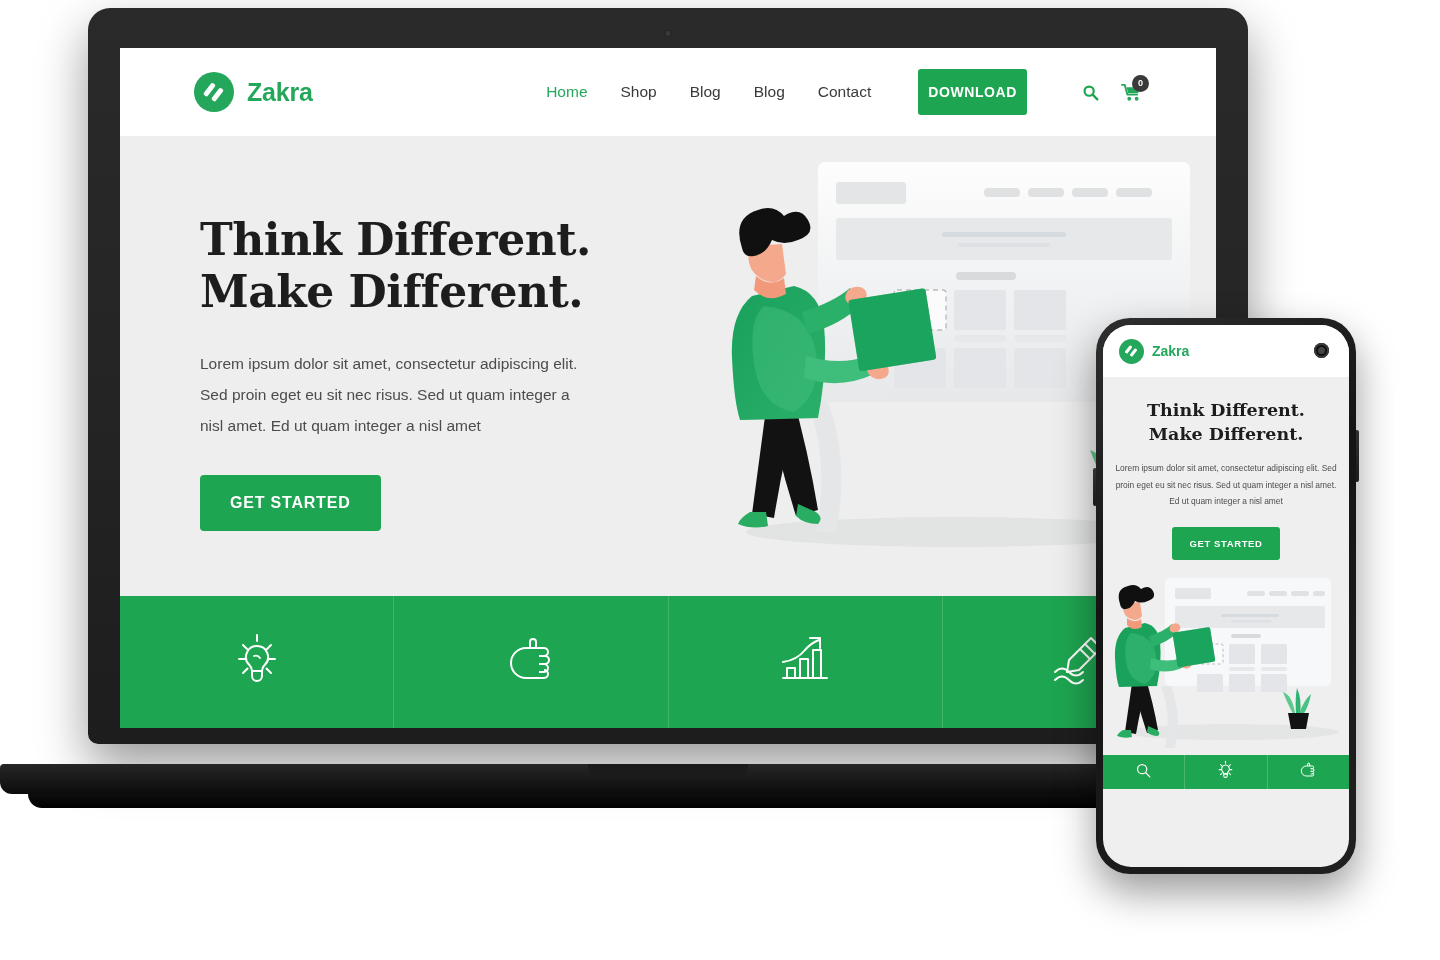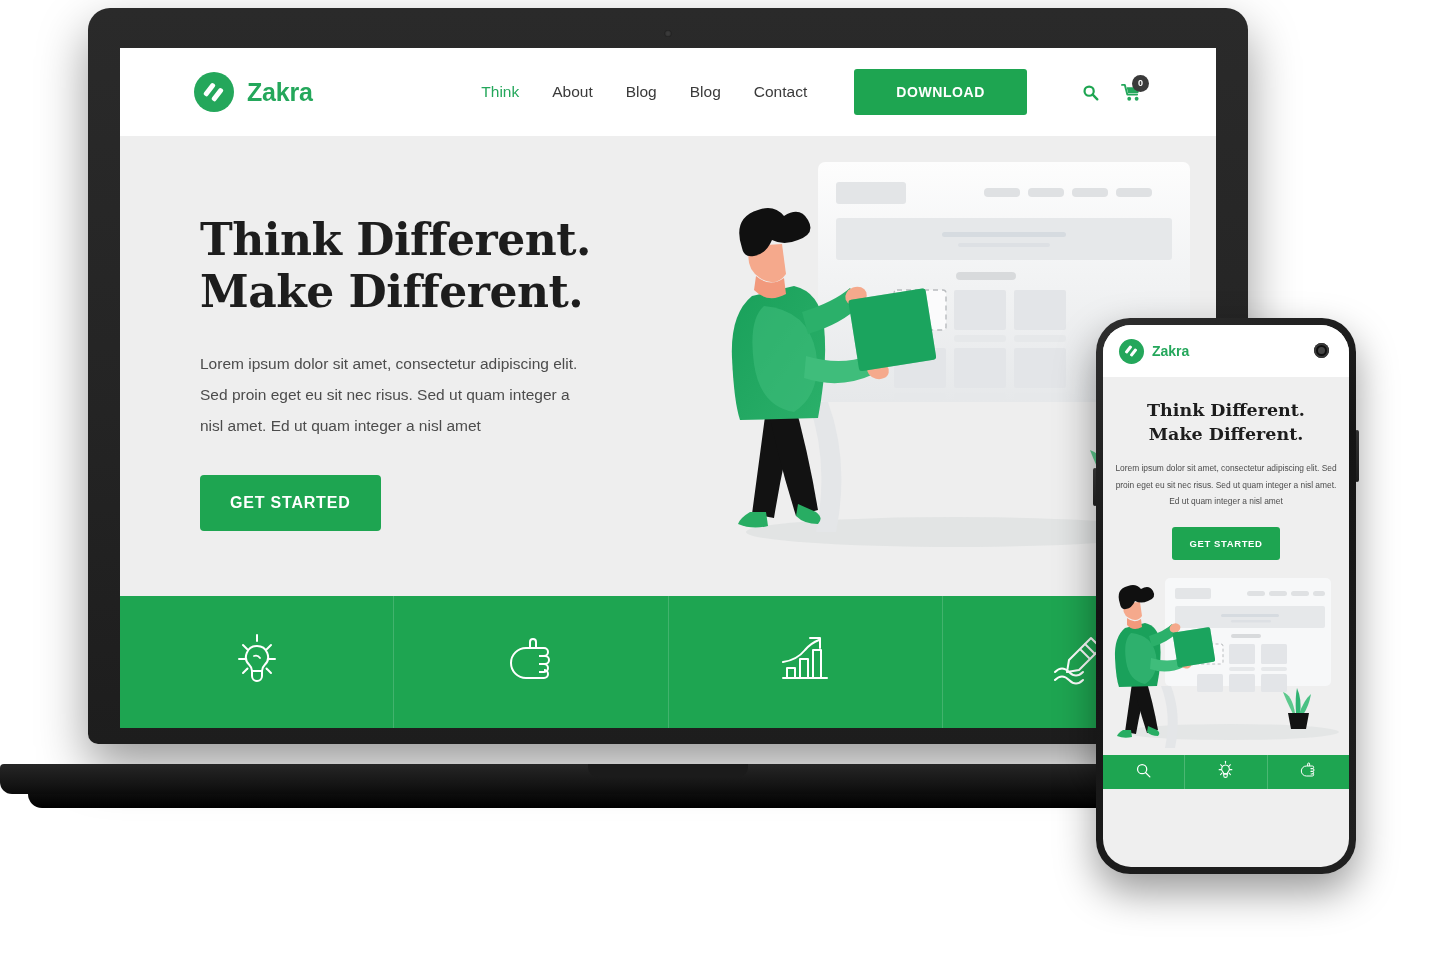--- a/index.html
+++ b/index.html
@@ -66,21 +66,21 @@
   }
   .logo-mark::before { width: 4.5px; height: 15px; left: 13px; top: 10px; transform: rotate(38deg); }
   .logo-mark::after  { width: 4.5px; height: 15px; left: 21px; top: 15px; transform: rotate(38deg); }
   .brand-name { color: #24a75b; font-size: 25px; font-weight: 600; letter-spacing: -.2px; }
 
   .nav-links { margin-left: auto; display: flex; align-items: center; gap: 33px; }
   .nav-link { font-size: 15.5px; color: #3a3a3a; cursor: pointer; white-space: nowrap; }
   .nav-link.active { color: #24a75b; }
   .btn-download {
     background: #1ea551; color: #fff; font-size: 14px; font-weight: 700;
-    letter-spacing: .6px; padding: 15px 42px; border: none; border-radius: 3px;
+    letter-spacing: .6px; padding: 15px 10px; border: none; border-radius: 3px;
     margin-left: 14px; cursor: pointer;
   }
   .nav-icons { display: flex; align-items: center; gap: 22px; margin-left: 22px; }
   .icon-btn { cursor: pointer; line-height: 0; position: relative; }
   .cart-badge {
     position: absolute; right: -7px; top: -8px; width: 17px; height: 17px;
     border-radius: 50%; background: #3a3a3a; color: #fff; font-size: 9px;
     display: flex; align-items: center; justify-content: center; font-weight: 700;
   }
 
@@ -183,22 +183,22 @@
       <div class="laptop-screen">
         <div class="site">
 
           <div class="navbar">
             <div class="brand">
               <div class="logo-mark"></div>
               <span class="brand-name">Zakra</span>
             </div>
 
             <div class="nav-links">
-              <span class="nav-link active">Think</span>
-              <span class="nav-link">About</span>
+              <span class="nav-link active">Home</span>
+              <span class="nav-link">Shop</span>
               <span class="nav-link">Blog</span>
               <span class="nav-link">Blog</span>
               <span class="nav-link">Contact</span>
 
               <button class="btn-download">DOWNLOAD</button>
 
               <div class="nav-icons">
                 <span class="icon-btn">
                   <svg width="17" height="17" viewBox="0 0 20 20">
                     <circle cx="8.4" cy="8.4" r="5.4" fill="none" stroke="#1ea551" stroke-width="2.6"></circle>

